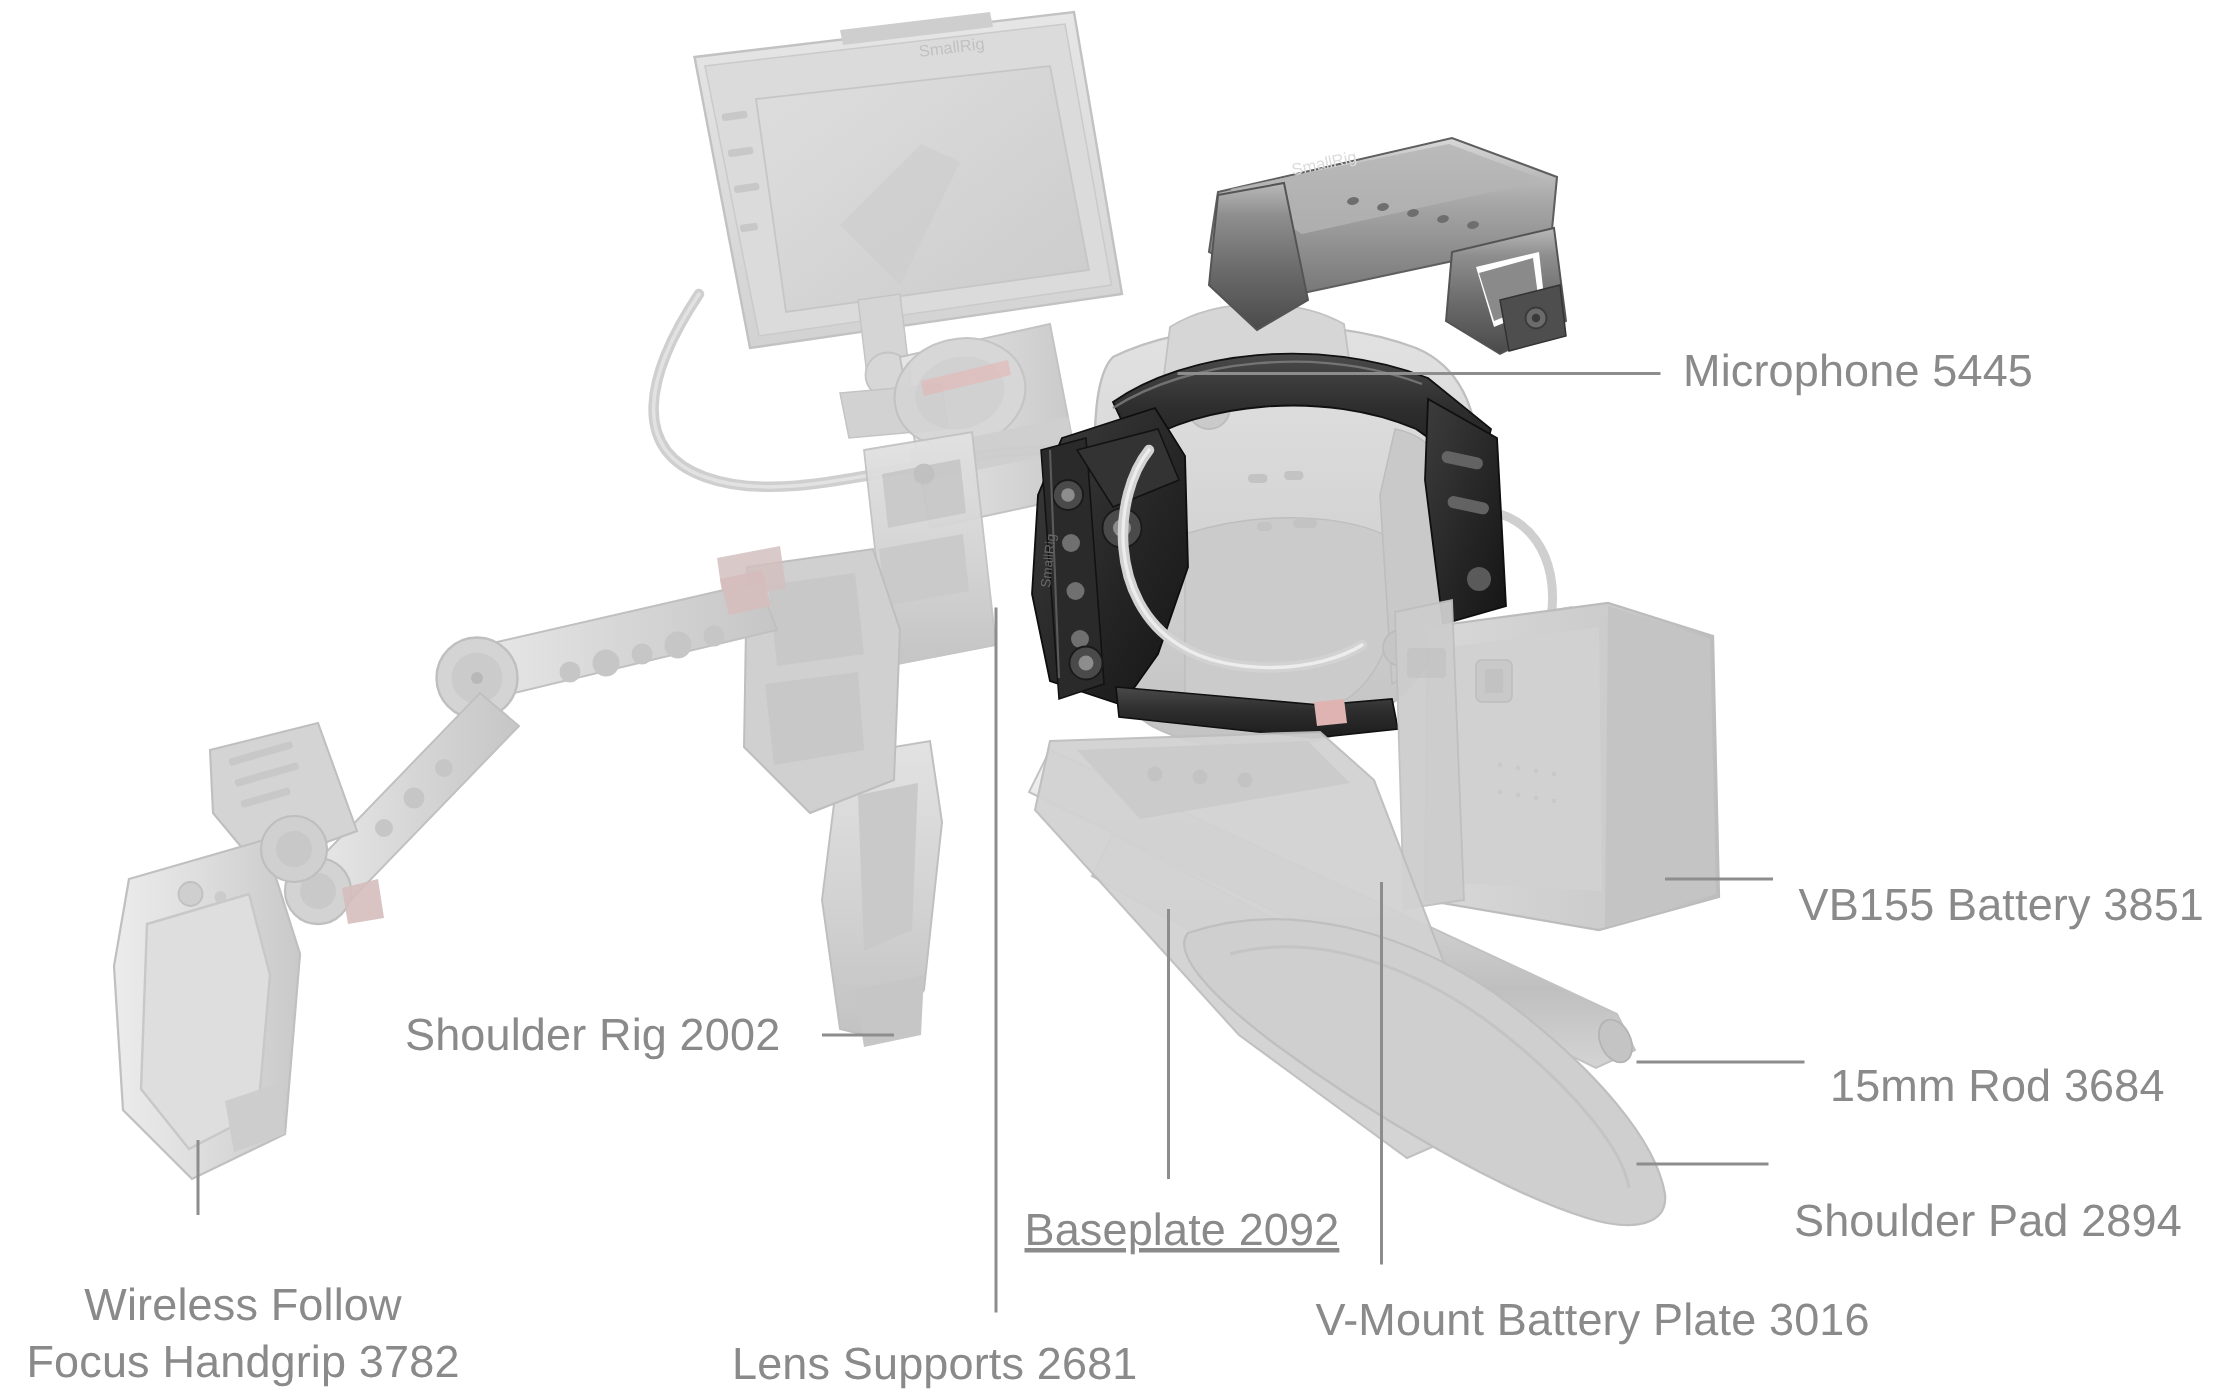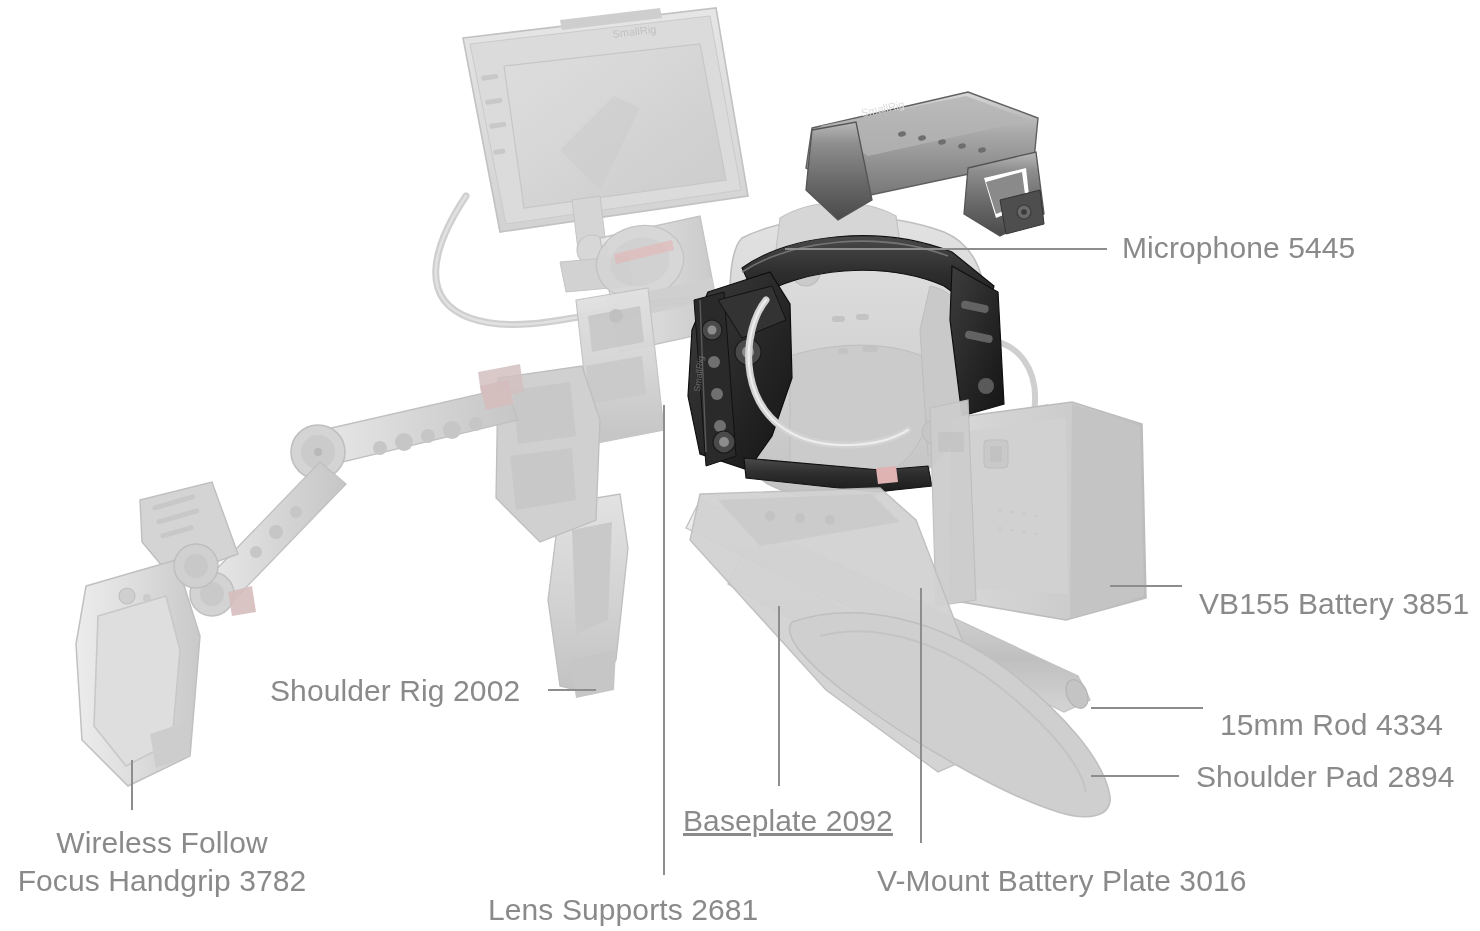--- a/index.html
+++ b/index.html
@@ -387,28 +387,28 @@
   <div class="leader v" style="left:920px; top:588px; height:255px;"></div>
   <div class="leader v" style="left:778px; top:606px; height:180px;"></div>
   <div class="leader v" style="left:663px; top:405px; height:470px;"></div>
   <div class="leader h" style="left:548px; top:689px; width:48px;"></div>
   <div class="leader v" style="left:131px; top:760px; height:50px;"></div>
 
   <div class="callout-label" style="left:1122px; top:229px;">Microphone 5445</div>
 
   <div class="callout-label" style="left:1199px; top:570px;margin-top:15px;">VB155 Battery 3851</div>
 
-  <div class="callout-label" style="left:1220px; top:706px;">15mm Rod 4334</div>
-
-  <div class="callout-label" style="left:1196px; top:758px;">Shoulder Pad 2894</div>
+  <div class="callout-label" style="left:1220px; top:706px;">15mm Rod 3684</div>
+
+  <div class="callout-label" style="left:1196px; top:796px;">Shoulder Pad 2894</div>
 
   <div class="callout-label" style="left:877px; top:862px;">V-Mount Battery Plate 3016</div>
 
   <div class="callout-label" style="left:683px; top:802px;text-decoration:underline;">Baseplate 2092</div>
 
   <div class="callout-label" style="left:488px; top:891px;">Lens Supports 2681</div>
 
   <div class="callout-label" style="left:270px; top:672px;text-align:center;">Shoulder Rig 2002</div>
 
-  <div class="callout-label two-line align-center" style="left:12px; top:824px; width:300px;">Wireless Follow
+  <div class="callout-label two-line align-center" style="left:12px; top:852px; width:300px;">Wireless Follow
 Focus Handgrip 3782</div>
 
 </div>
 
 </body></html>

